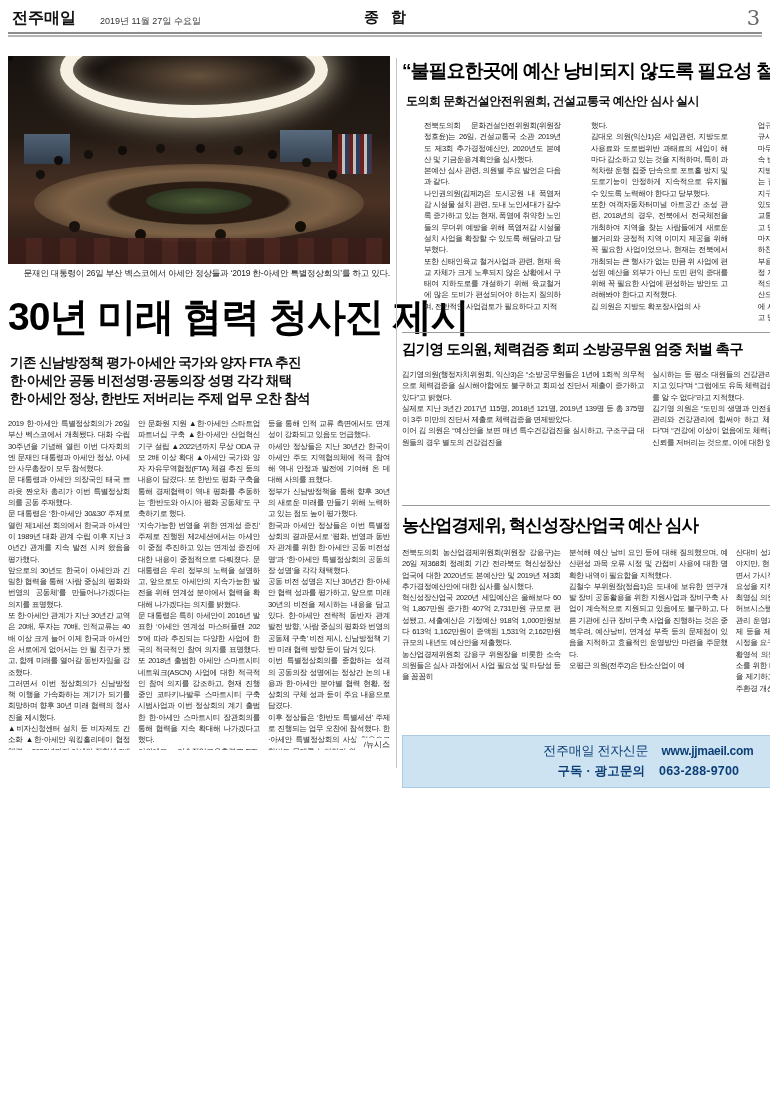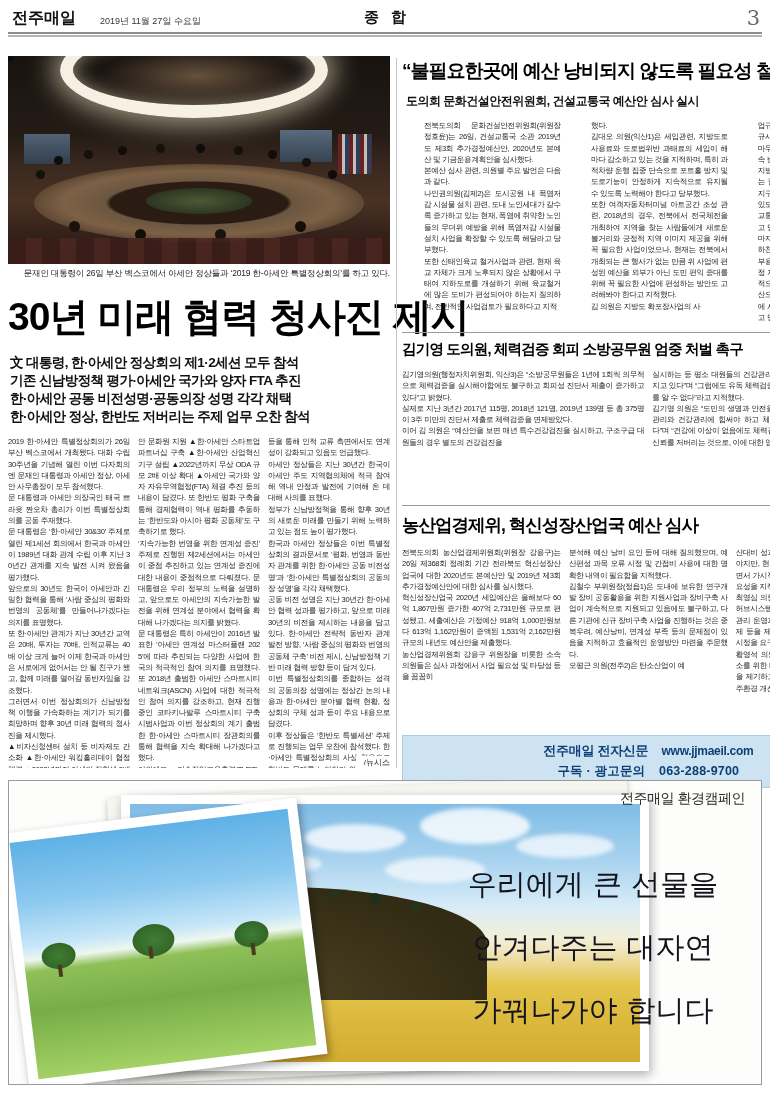--- a/index.html
+++ b/index.html
@@ -73,21 +73,21 @@
     position:relative; overflow:hidden; background:linear-gradient(180deg,#e7f0f7 0%,#c6d9e8 60%,#aec7da 100%); }
   .portrait .hair { position:absolute; left:17px; top:6px; width:30px; height:16px; border-radius:50% 50% 40% 40%; background:#1f1a18; }
   .portrait .face { position:absolute; left:19px; top:11px; width:26px; height:28px; border-radius:46%; background:linear-gradient(#eec9a4,#dcb28a); }
   .portrait .suit { position:absolute; left:4px; top:34px; width:56px; height:48px; border-radius:46% 46% 0 0; background:#232b38; }
   .portrait .shirt { position:absolute; left:26px; top:36px; width:12px; height:18px; background:#f4f6f8; clip-path:polygon(0 0,100% 0,50% 100%); }
   .portrait .tie { position:absolute; left:30px; top:38px; width:4px; height:16px; background:#5a748f; }
 
   
   .infobox { margin-top:8px; background:#cde3f2; border:1px solid #aacbe3; padding:6px 14px 7px; text-align:center; }
   .infobox .row1 { font-size:13px; color:#0d3f77; letter-spacing:-0.3px; }
-  .infobox .row1 .t { font-weight:700;text-align:center; }
+  .infobox .row1 .t { font-weight:400;text-align:center; }
   .infobox .row1 .u { font-weight:700; margin-left:10px; font-size:12px; }
   .infobox .row2 { margin-top:3px; font-size:12.5px; font-weight:700; color:#0d3f77; letter-spacing:0.2px; }
   .infobox .row2 .p { margin-left:10px; }
 
   
   .ad { position:absolute; left:8px; right:8px; top:780px; height:305px; border:1px solid #9a9a9a; background:#fdfdfb; overflow:hidden; }
   .ad-label { position:absolute; top:9px; right:16px; font-size:14px; color:#2a2a2a; letter-spacing:-0.5px; }
   .sheet { position:absolute; left:104px; top:6px; width:520px; height:286px; background:#f6f5f0; transform:rotate(-2.5deg);
     box-shadow:0 2px 6px rgba(0,0,0,.25); }
   .photoA { position:absolute; left:4px; top:34px; width:300px; height:258px; transform:rotate(-7deg);
@@ -135,21 +135,20 @@
         <div class="wall-screen-r"></div>
         <div class="flags"></div>
         <div class="summit-table"></div>
         <div class="table-center"></div>
         <div class="delegates"></div>
         <div class="front-chairs"></div>
       </div>
       <p class="photo-caption">문재인 대통령이 26일 부산 벡스코에서 아세안 정상들과 ‘2019 한-아세안 특별정상회의’를 하고 있다.</p>
       <h1 class="main-headline">30년 미래 협력 청사진 제시</h1>
       <div class="subheads">
-        <div>文 대통령, 한·아세안 정상회의 제1·2세션 모두 참석</div>
         <div>기존 신남방정책 평가·아세안 국가와 양자 FTA 추진</div>
         <div>한·아세안 공동 비전성명·공동의장 성명 각각 채택</div>
         <div>한·아세안 정상, 한반도 저버리는 주제 업무 오찬 참석</div>
       </div>
       <div class="body-cols">
         <div class="news-col">2019 한·아세안 특별정상회의가 26일 부산 벡스코에서 개최됐다. 대화 수립 30주년을 기념해 열린 이번 다자회의엔 문재인 대통령과 아세안 정상, 아세안 사무총장이 모두 참석했다.
 문 대통령과 아세안 의장국인 태국 쁘라윳 짠오차 총리가 이번 특별정상회의를 공동 주재했다.
 문 대통령은 ‘한·아세안 30&amp;30’ 주제로 열린 제1세션 회의에서 한국과 아세안이 1989년 대화 관계 수립 이후 지난 30년간 관계를 지속 발전 시켜 왔음을 평가했다.
 앞으로의 30년도 한국이 아세안과 긴밀한 협력을 통해 ‘사람 중심의 평화와 번영의 공동체’를 만들어나가겠다는 의지를 표명했다.
 또 한·아세안 관계가 지난 30년간 교역은 20배, 투자는 70배, 인적교류는 40배 이상 크게 늘어 이제 한국과 아세안은 서로에게 없어서는 안 될 친구가 됐고, 함께 미래를 열어갈 동반자임을 강조했다.
@@ -233,37 +232,14 @@
         </div>
         <div class="row2">
           <span>구독 · 광고문의</span>
           <span class="p">063-288-9700</span>
         </div>
       </div>
 
     </section>
   </div>
 
-  <section class="ad">
-    <div class="sheet"></div>
-    <div class="photoB">
-      <div class="photoB-inner">
-        <div class="clouds"></div>
-        <div class="hill"></div>
-        <div class="hill-trees"></div>
-      </div>
-    </div>
-    <div class="photoA">
-      <div class="photoA-inner">
-        <div class="treeA tA1"></div>
-        <div class="treeA tA2"></div>
-        <div class="treeA tA3"></div>
-      </div>
-    </div>
-    <div class="ad-label">전주매일 환경캠페인</div>
-    <div class="ad-text">
-      <div>우리에게 큰 선물을</div>
-      <div>안겨다주는 대자연</div>
-      <div>가꿔나가야 합니다</div>
-    </div>
-  </section>
 
 </div>
 
 </body></html>

